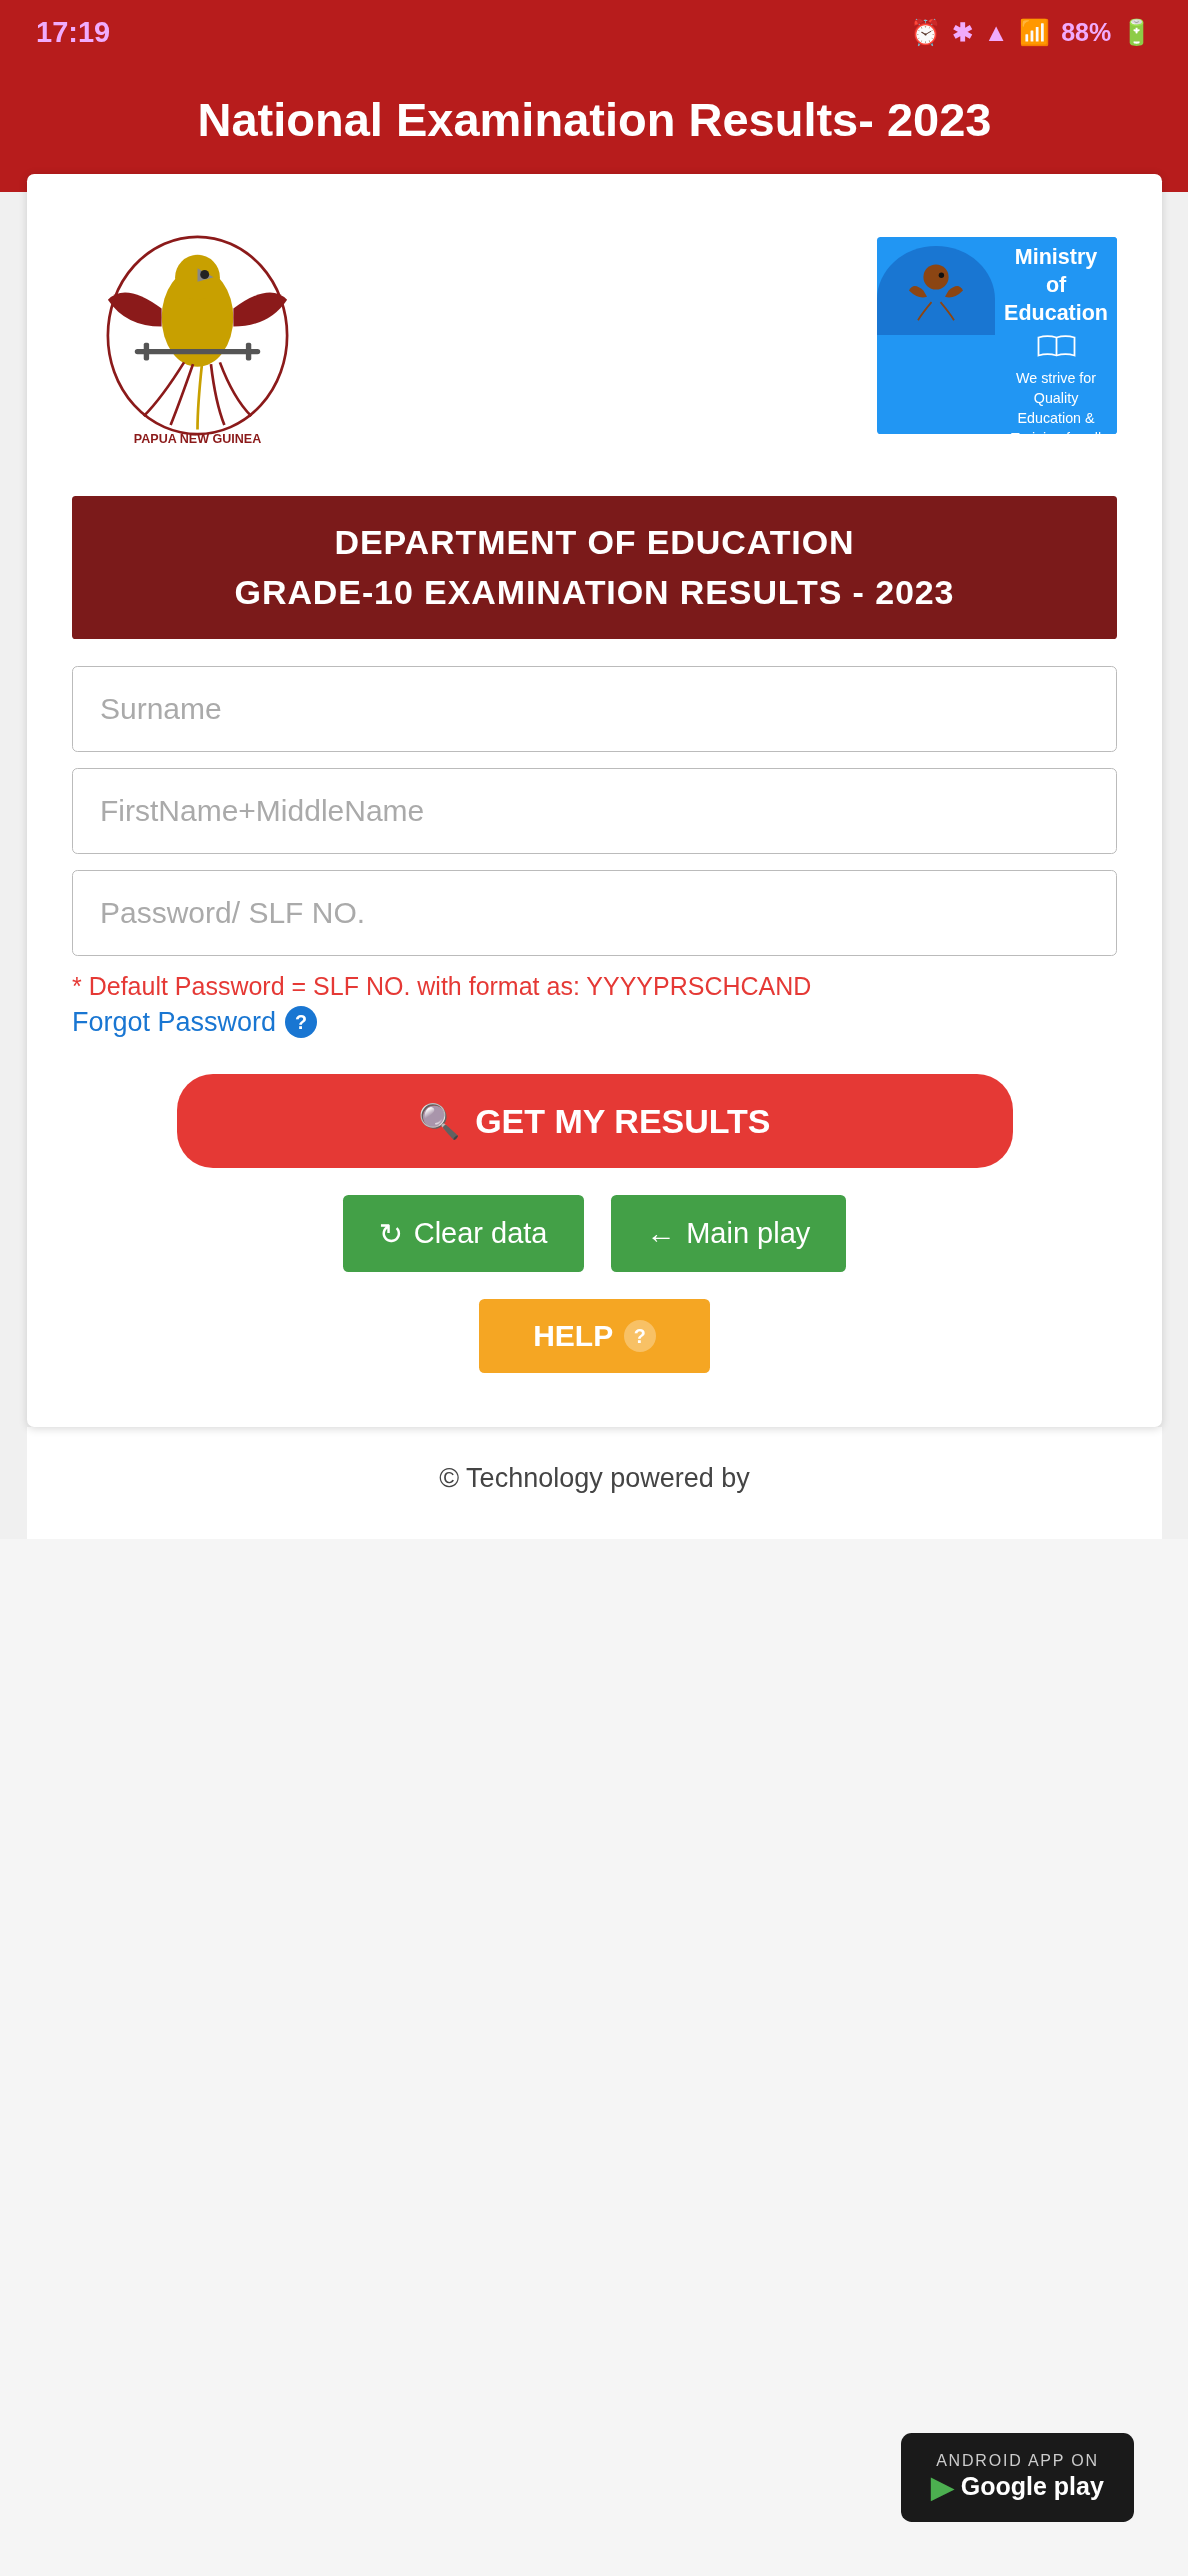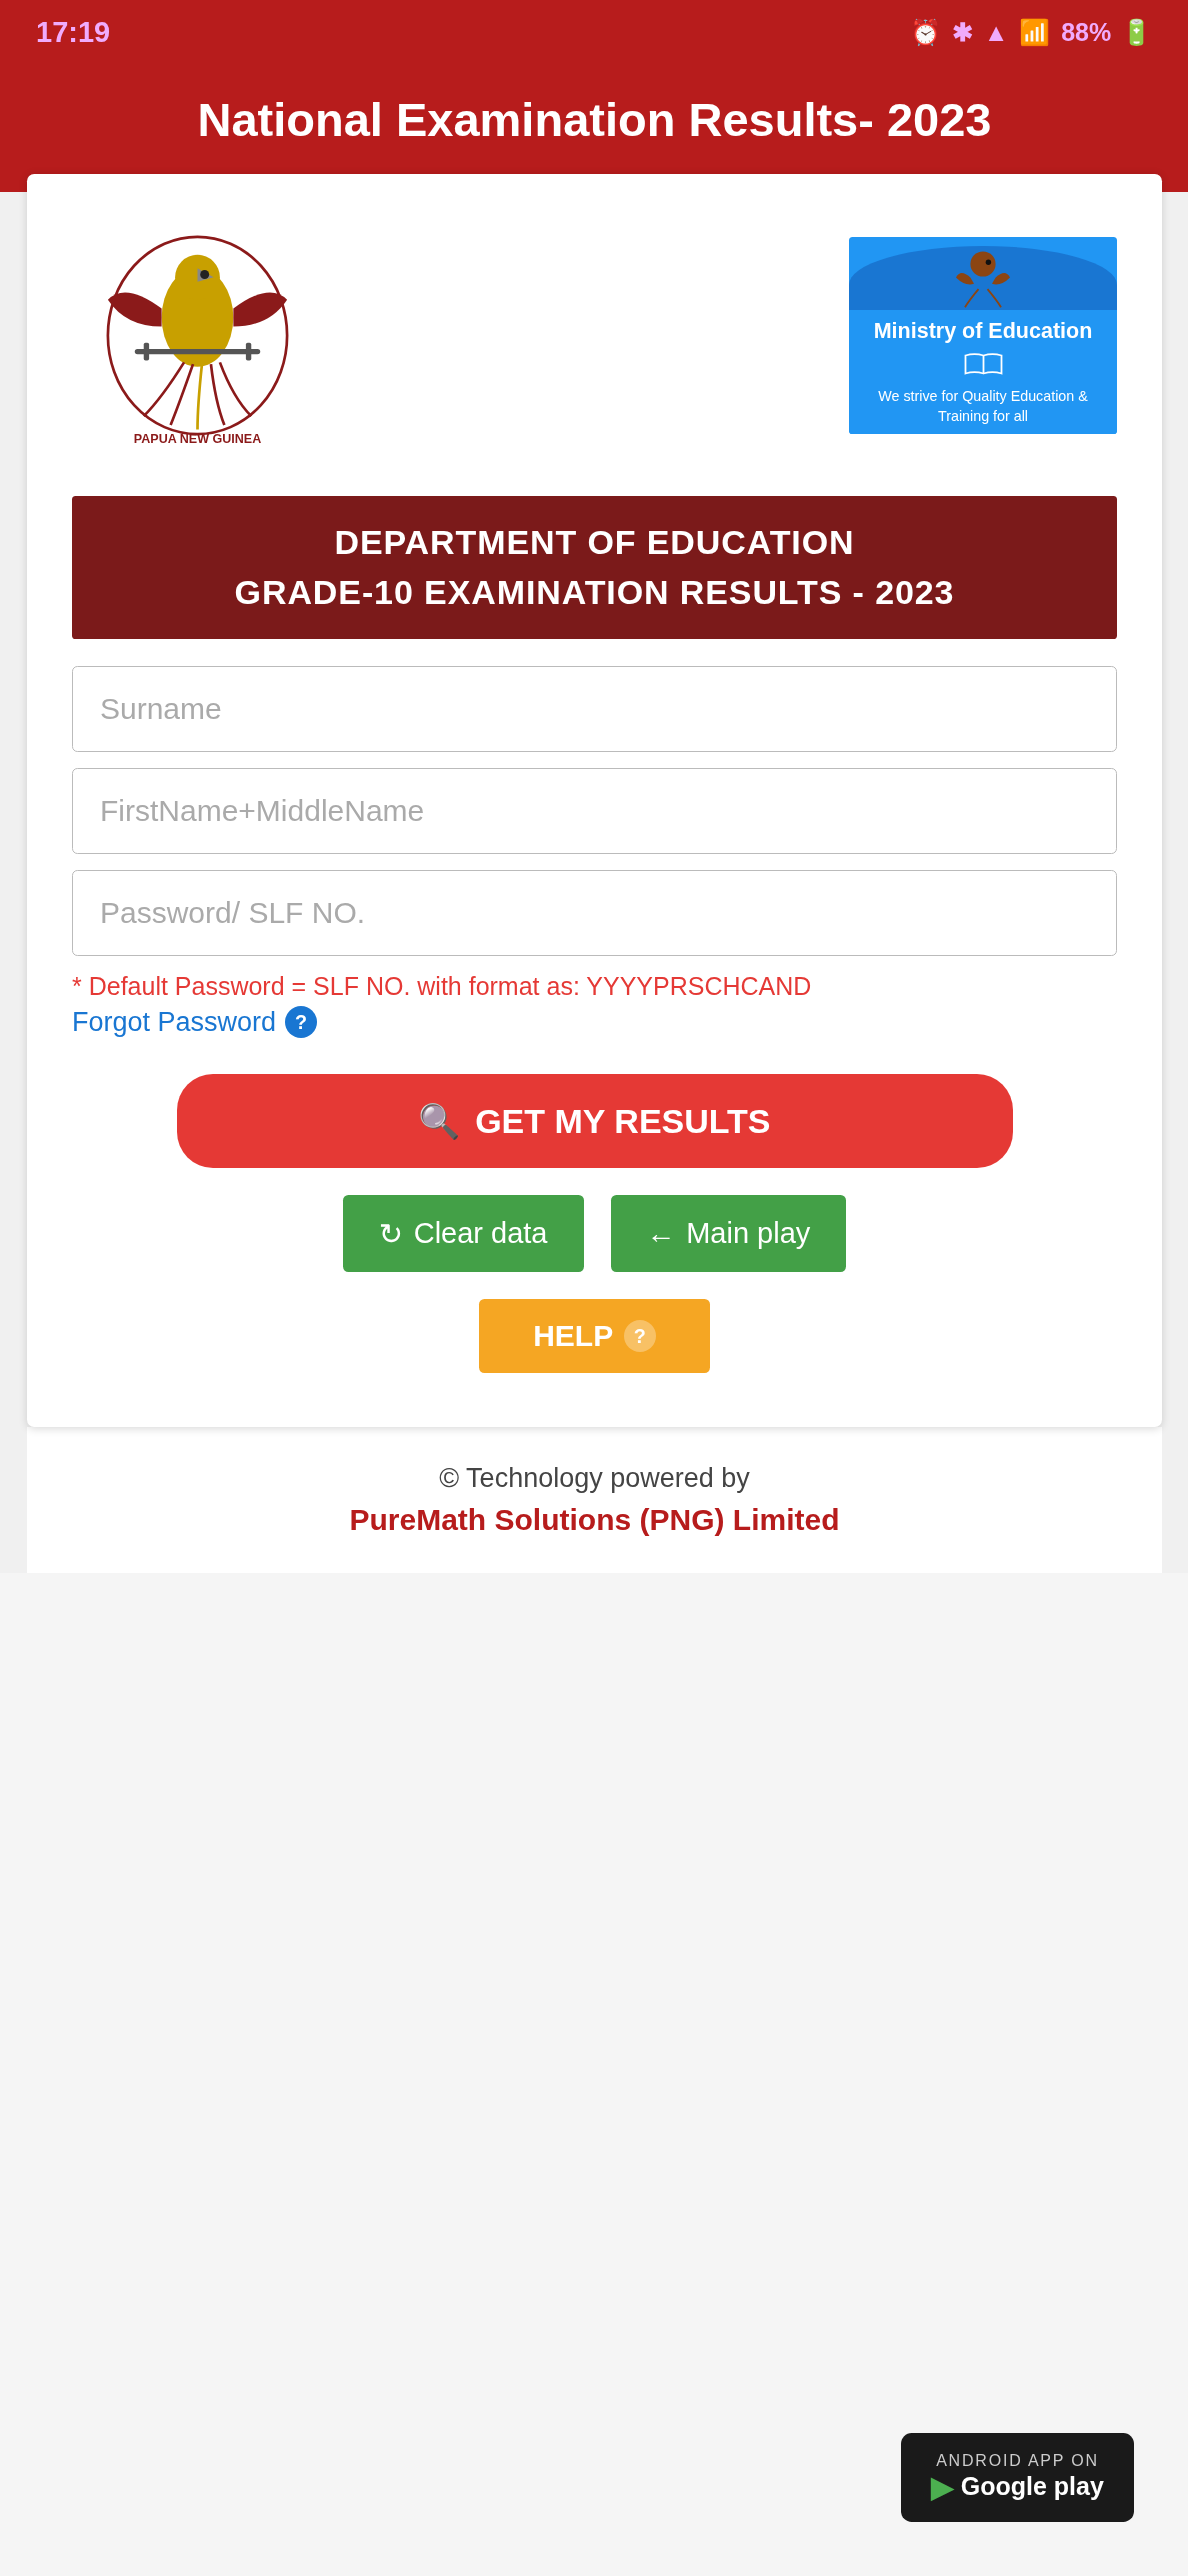--- a/index.html
+++ b/index.html
@@ -320,21 +320,21 @@
         <circle cx="138" cy="72" r="5" fill="#222"></circle>
 
         <text x="130" y="260" text-anchor="middle" font-size="14" fill="#8b1a1a" font-weight="bold" font-family="Arial">PAPUA NEW GUINEA</text>
 
         <rect x="60" y="155" width="140" height="6" rx="3" fill="#555"></rect>
         <rect x="70" y="148" width="6" height="20" rx="2" fill="#555"></rect>
         <rect x="184" y="148" width="6" height="20" rx="2" fill="#555"></rect>
       </svg>
     </div>
 
-    <div style="width:268px; height:197px; background:#2196f3; border-radius:3.6px; display:flex; flex-direction:column; align-items:flex-start; justify-content:flex-start; overflow:hidden; padding:0;">
+    <div style="width:240px; height:197px; background:#2196f3; border-radius:3.6px; display:flex; align-items:flex-start; justify-content:flex-start; overflow:hidden; padding:0;">
 
       <div style="width:100%; background:#1976d2; height:89px; border-radius:50% 50% 0 0 / 60% 60% 0 0; display:flex; align-items:center; justify-content:center; margin-top:9px;">
         <svg width="72" height="63" viewBox="0 0 80 70">
 
           <circle cx="40" cy="20" r="14" fill="#8b4513"></circle>
           <path d="M26,35 Q15,25 10,35 Q20,45 30,42" fill="#8b4513"></path>
           <path d="M54,35 Q65,25 70,35 Q60,45 50,42" fill="#8b4513"></path>
           <path d="M35,48 Q25,60 20,68" stroke="#8b4513" stroke-width="2" fill="none"></path>
           <path d="M45,48 Q55,60 60,68" stroke="#8b4513" stroke-width="2" fill="none"></path>
           <circle cx="46" cy="18" r="3" fill="#111"></circle>
@@ -391,21 +391,20 @@
 
   <button class="btn-help" style="display:flex;">
     <span>HELP</span>
     <span style="width:32px;height:32px;background:rgba(255,255,255,0.3);border-radius:50%;display:flex;align-items:center;justify-content:center;font-size:19.7px;font-weight:bold;">?</span>
   </button>
 
 </div>
 
 <div class="footer">
   <div class="footer-tech">© Technology powered by</div>
-  <div class="footer-company">PureMath Solutions (PNG) Limited</div>
 </div>
 
 <div class="spacer"></div>
 
 <div class="google-play-badge">
   <div class="gp-top">ANDROID APP ON</div>
   <div class="gp-bottom">
     <span style="color:#4caf50;font-size:29px;">▶</span>
     <span>Google play</span>
   </div>

